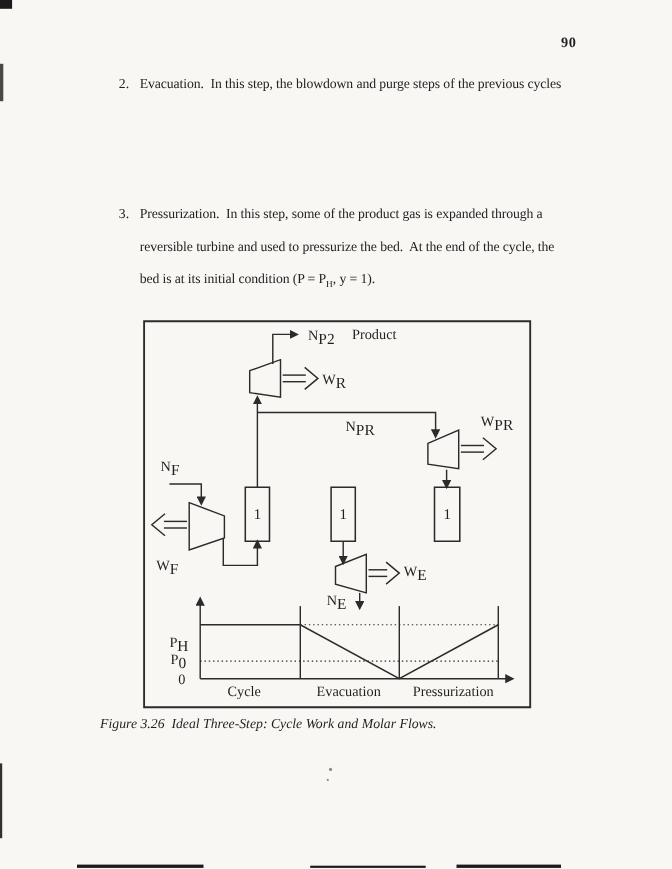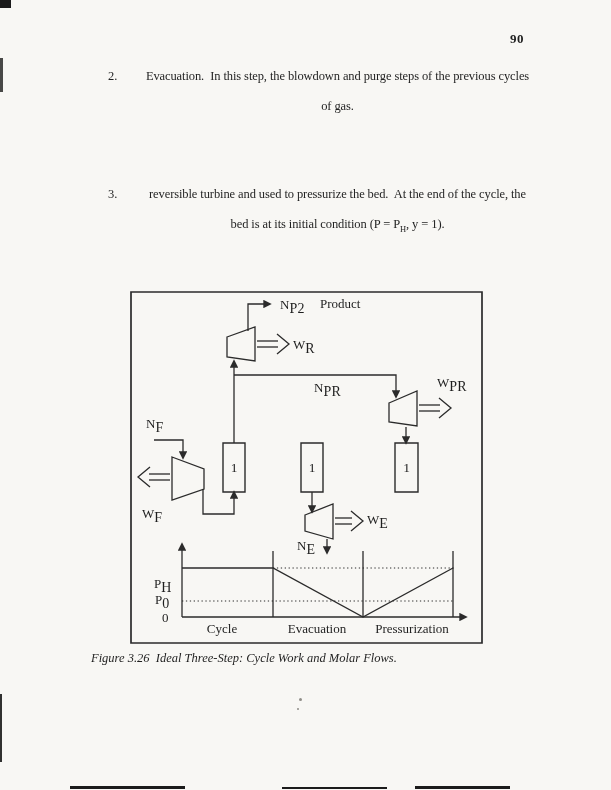--- a/index.html
+++ b/index.html
@@ -7,21 +7,21 @@
   .page {
     position:relative; width:611px; height:790px; margin:0 auto;
     background:#f8f7f4; color:#1f1f1f;
     font-family:"Liberation Serif","DejaVu Serif",serif;
     overflow:hidden;
   }
   .pageno { position:absolute; left:510px; top:31px; font-size:13px; font-weight:bold; letter-spacing:.5px; }
 
   .para { position:absolute; left:108px; width:440px; }
   .num  { position:absolute; left:0; top:0; font-size:12.5px; line-height:29.5px; }
-  .lines{ margin-left:19px;text-align:center; }
+  .lines{ margin-left:19px; }
   .ln   { font-size:12.5px; line-height:29.5px; white-space:pre; letter-spacing:-0.1px; }
   .bsub { font-size:8.5px; }
 
   svg.diagram { position:absolute; left:0; top:0; width:611px; height:790px; pointer-events:none; }
   svg.diagram * { vector-effect:non-scaling-stroke; }
 
   .dlab { position:absolute; font-size:13px; white-space:nowrap; }
   .dlab sub { font-size:14px; letter-spacing:.2px; }
   .xcenter { transform:translateX(-50%); }
   .bedlab { position:absolute; width:22px; height:49px; display:flex; align-items:center; justify-content:center; font-size:13.5px; }
@@ -35,27 +35,27 @@
 <body>
 
 <div class="page">
 
   <div class="pageno">90</div>
 
   <section class="para" style="top:62px">
     <div class="num">2.</div>
     <div class="lines">
       <div class="ln">Evacuation.  In this step, the blowdown and purge steps of the previous cycles</div>
-      <div class="ln">of gas.</div>
     </div>
   </section>
 
   <section class="para" style="top:180px">
     <div class="num">3.</div>
     <div class="lines">
+      <div class="ln">Pressurization.  In this step, some of the product gas is expanded through a</div>
       <div class="ln">reversible turbine and used to pressurize the bed.  At the end of the cycle, the</div>
       <div class="ln"><span>bed is at its initial condition (P = P</span><sub class="bsub">H</sub><span>, y = 1).</span></div>
     </div>
   </section>
 
   <svg class="diagram" viewBox="0 0 611 790">
     <defs>
       <marker id="arr" viewBox="0 0 10 10" refX="2" refY="5" markerWidth="6.5" markerHeight="6.5" orient="auto-start-reverse">
         <path d="M0,0 L10,5 L0,10 z" fill="#2b2b2b"></path>
       </marker>

